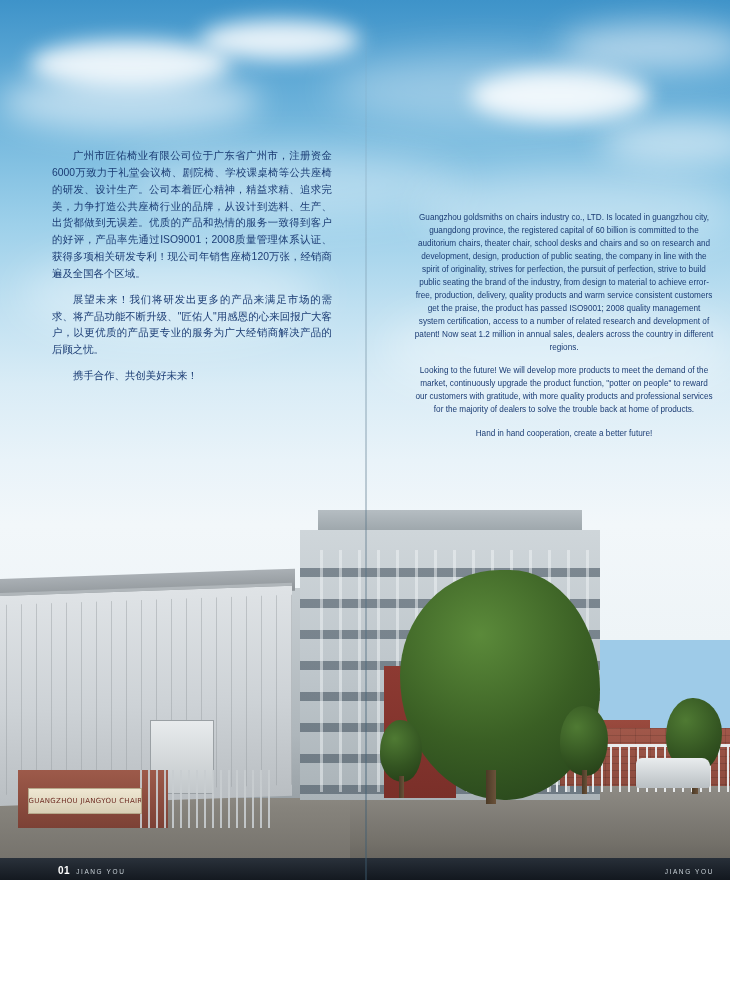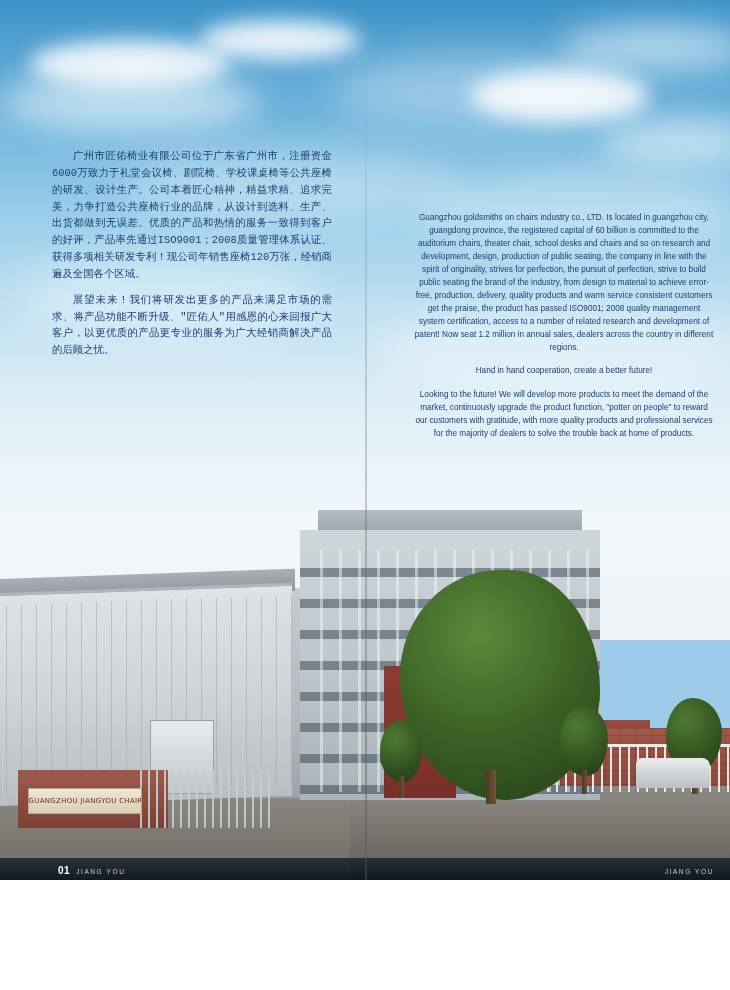--- a/index.html
+++ b/index.html
@@ -77,21 +77,21 @@
   }
   .title-en {
     font-size: 12.5px;
     font-weight: bold;
     color: #1d4f93;
     letter-spacing: 1.6px;
     margin: 0 0 16px 0;
   }
   .cn-body p {
     margin: 0 0 9px 0;
-    font-family: Liberation Mono, monospace;
+    font-family: Liberation Sans, sans-serif;
     font-size: 10.4px;
     line-height: 1.62;
     color: #1b3c74;
     text-align: justify;
     text-indent: 21px;
   }
   .right-col {
     position: absolute;
     left: 414px; top: 212px;
     width: 300px;
@@ -313,28 +313,29 @@
     <div class="cloud wisp" style="left:120px; top:150px; width:340px; height:70px;"></div>
     <div class="cloud wisp" style="left:420px; top:170px; width:320px; height:80px;"></div>
     <div class="cloud soft" style="left:600px; top:120px; width:160px; height:44px;"></div>
     <div class="cloud wisp" style="left:20px;  top:250px; width:300px; height:90px;"></div>
     <div class="cloud wisp" style="left:380px; top:300px; width:360px; height:100px;"></div>
 
     <div class="left-col">
       <div class="cn-body">
         <p>广州市匠佑椅业有限公司位于广东省广州市，注册资金6000万致力于礼堂会议椅、剧院椅、学校课桌椅等公共座椅的研发、设计生产。公司本着匠心精神，精益求精、追求完美，力争打造公共座椅行业的品牌，从设计到选料、生产、出货都做到无误差。优质的产品和热情的服务一致得到客户的好评，产品率先通过ISO9001；2008质量管理体系认证、获得多项相关研发专利！现公司年销售座椅120万张，经销商遍及全国各个区域。</p>
         <p>展望未来！我们将研发出更多的产品来满足市场的需求、将产品功能不断升级、"匠佑人"用感恩的心来回报广大客户，以更优质的产品更专业的服务为广大经销商解决产品的后顾之忧。</p>
+        <p>携手合作、共创美好未来！</p>
       </div>
     </div>
 
     <div class="right-col">
       <div class="en-body">
         <p>Guangzhou goldsmiths on chairs industry co., LTD. Is located in guangzhou city, guangdong province, the registered capital of 60 billion is committed to the auditorium chairs, theater chair, school desks and chairs and so on research and development, design, production of public seating, the company in line with the spirit of originality, strives for perfection, the pursuit of perfection, strive to build public seating the brand of the industry, from design to material to achieve error-free, production, delivery, quality products and warm service consistent customers get the praise, the product has passed ISO9001; 2008 quality management system certification, access to a number of related research and development of patent! Now seat 1.2 million in annual sales, dealers across the country in different regions.</p>
+        <p>Looking to the future! We will develop more products to meet the demand of the market, continuously upgrade the product function, "potter on people" to reward our customers with gratitude, with more quality products and professional services for the majority of dealers to solve the trouble back at home of products.</p>
         <p>Hand in hand cooperation, create a better future!</p>
-        <p>Looking to the future! We will develop more products to meet the demand of the market, continuously upgrade the product function, "potter on people" to reward our customers with gratitude, with more quality products and professional services for the majority of dealers to solve the trouble back at home of products.</p>
       </div>
     </div>
 
     <div class="photo">
       <div class="ground"></div>
       <div class="road"></div>
 
       <div class="tower-wing"></div>
       <div class="tower-top"></div>
       <div class="tower"></div>

